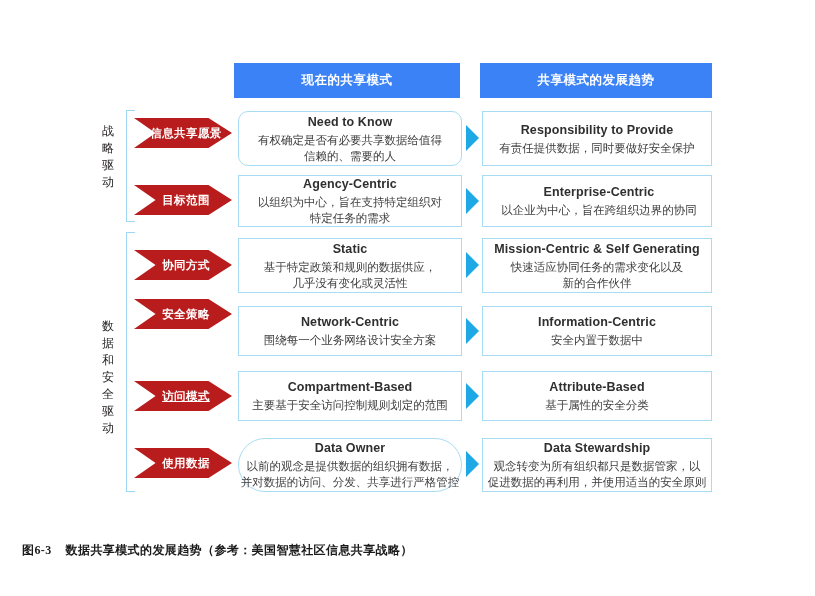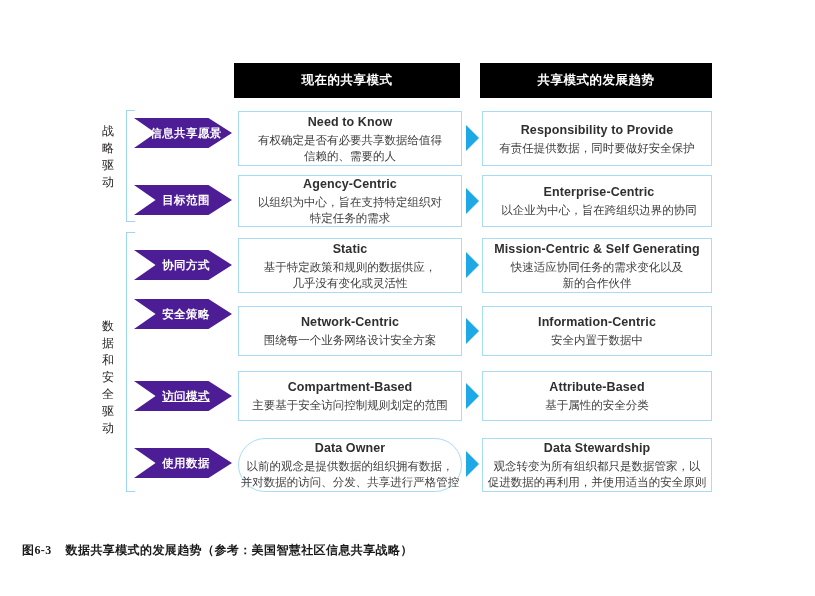--- a/index.html
+++ b/index.html
@@ -19,21 +19,21 @@
     position: absolute;
     left: 0; top: 0;
     width: 815px;
     height: 596px;
   }
 
   
   .col-header {
     position: absolute;
     height: 35px;
-    background: #000000;
+    background: #3b82f6;
     color: #ffffff;
     font-size: 12.5px;
     font-weight: bold;
     letter-spacing: .5px;
     display: flex;
     align-items: center;
     justify-content: center;
     box-sizing: border-box;
   }
   #hdr-current { left: 234px; top: 63px; width: 226px; }
@@ -62,21 +62,21 @@
                     font-size: 12px; color: #231f20; line-height: 17px; text-align: center; }
   #label-data     { position: absolute; left: 100px; top: 318px; width: 16px;
                     font-size: 12px; color: #231f20; line-height: 17px; text-align: center; }
   #label-strategy span, #label-data span { display:block; }
 
   
   .chev {
     position: absolute;
     left: 134px;
     width: 98px;
-    background: #4c1d95;
+    background: #b91c1c;
     color: #ffffff;
     font-size: 11.5px;
     font-weight: bold;
     letter-spacing: .4px;
     display: flex;
     align-items: center;
     justify-content: center;
     padding-left: 6px;
     box-sizing: border-box;
     -webkit-clip-path: polygon(0 0, 76% 0, 100% 50%, 76% 100%, 0 100%, 22% 50%);
@@ -164,21 +164,21 @@
     <span>数</span>
     <span>据</span>
     <span>和</span>
     <span>安</span>
     <span>全</span>
     <span>驱</span>
     <span>动</span>
   </div>
 
   <div class="chev" style="top:118px;height:30px;">信息共享愿景</div>
-  <div class="box box-left" style="top:111px;height:55px;">
+  <div class="box box-left" style="top:111px;height:55px;border-radius:10px;">
     <div class="en">Need to Know</div>
     <div class="cn">
       <span>有权确定是否有必要共享数据给值得</span>
       <span>信赖的、需要的人</span>
     </div>
   </div>
   <div class="mid-arrow" style="top:125px;"></div>
   <div class="box box-right" style="top:111px;height:55px;">
     <div class="en">Responsibility to Provide</div>
     <div class="cn">

